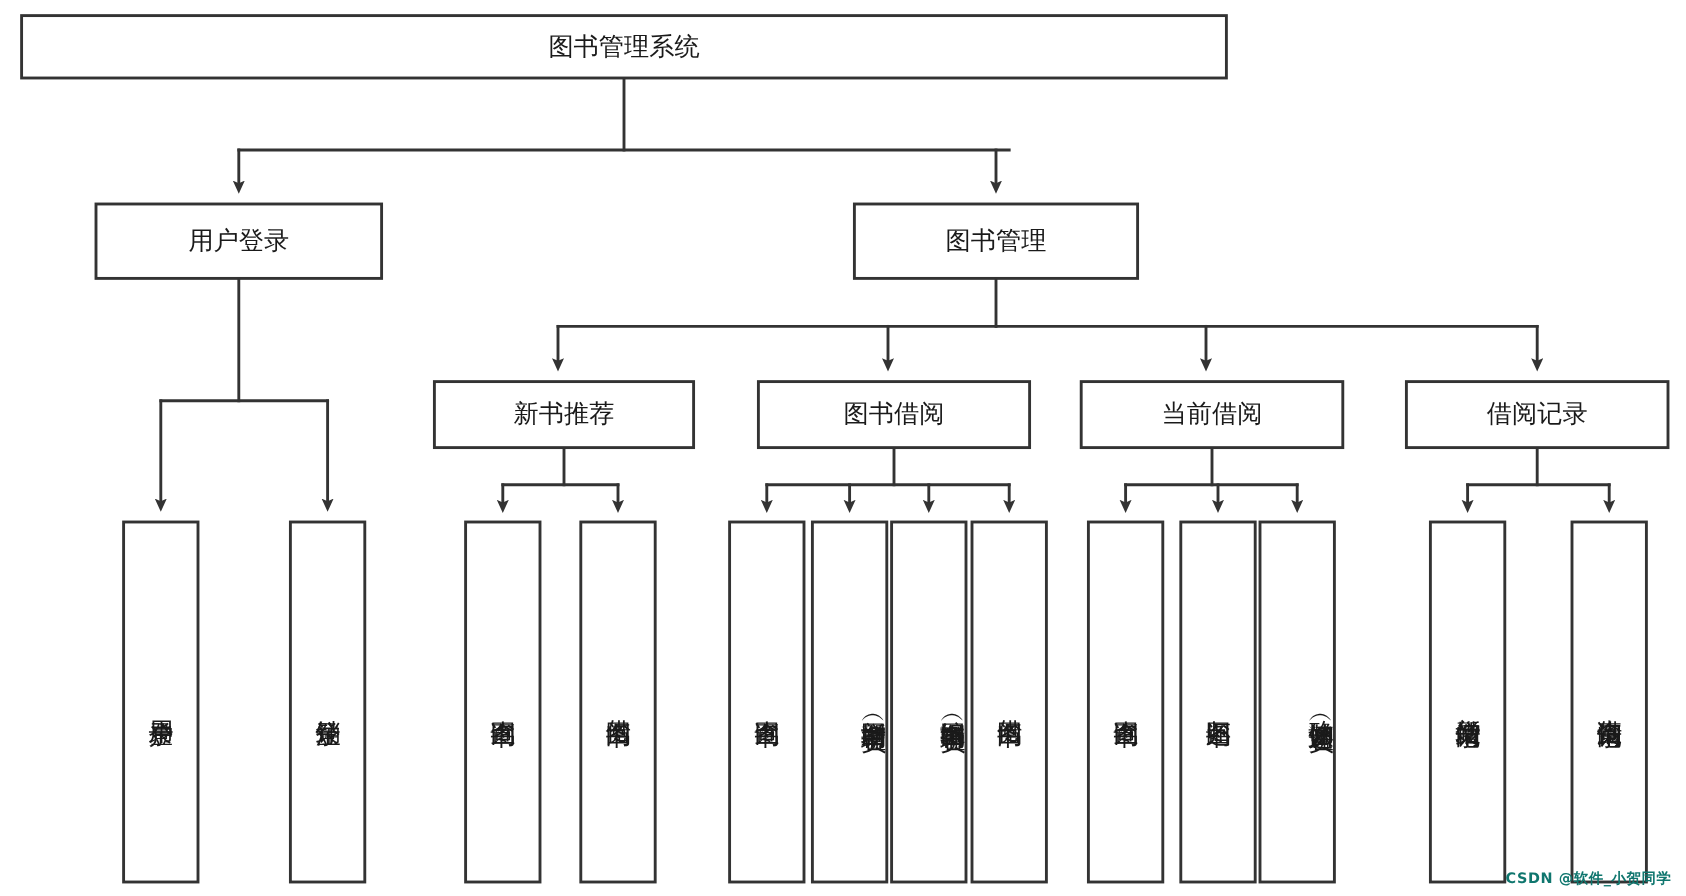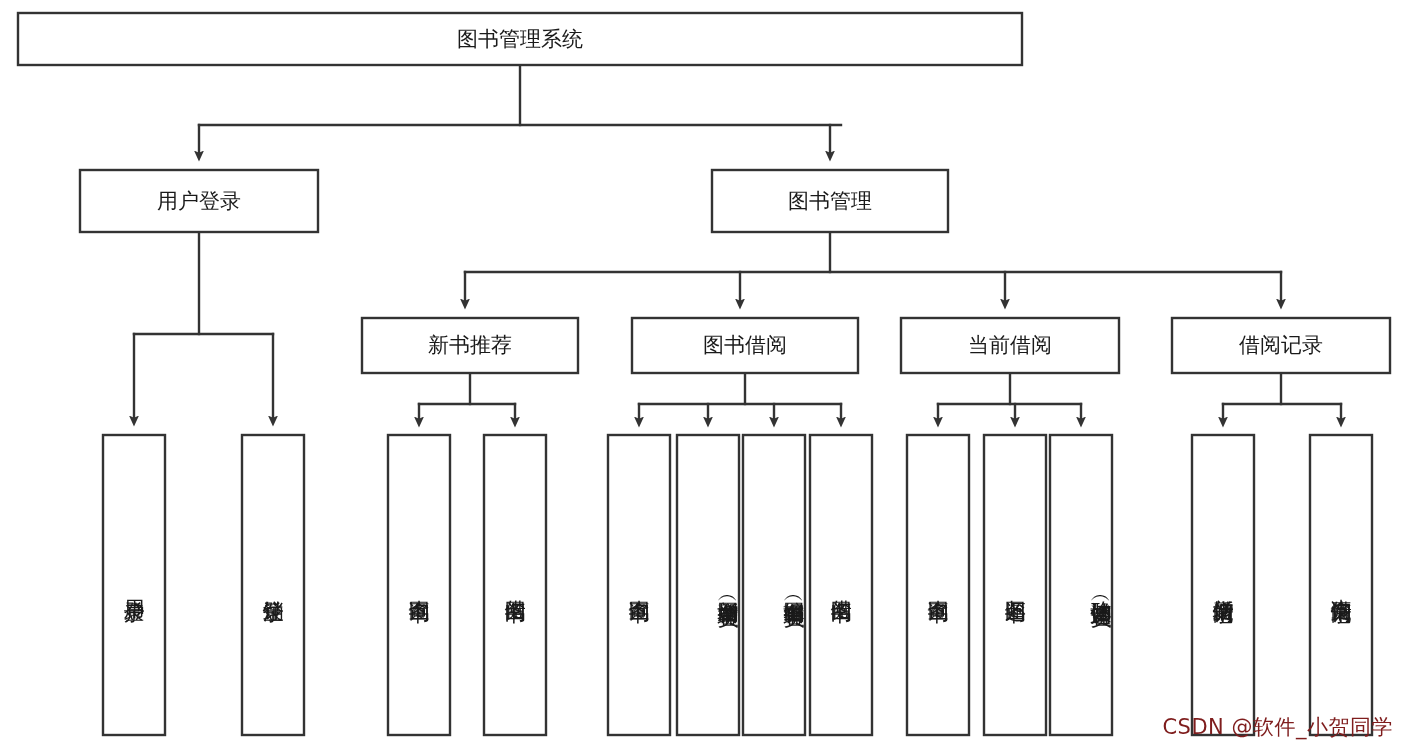--- a/index.html
+++ b/index.html
@@ -62,24 +62,25 @@
     justify-content: center;
     text-align: center;
     white-space: nowrap;
     pointer-events: none;
   }
   .watermark {
     position: absolute;
     right: 12px;
     bottom: 6px;
     font-family: "DejaVu Sans", "Liberation Sans", sans-serif;
-    font-size: 21px;
-    color: #7f1d1d;
+    font-size: 12px;
+    color: #0f766e;
     letter-spacing: 0.5px;
     white-space: nowrap;
+    font-weight: bold;
   }
 </style>
 </head>
 <body>
 
 <div id="diagram-root">
 
   <svg id="flow" viewBox="0 0 1405 747">
     <defs>
       <marker id="arrow" markerWidth="12" markerHeight="12" refX="1.5" refY="5" orient="auto" markerUnits="userSpaceOnUse">

